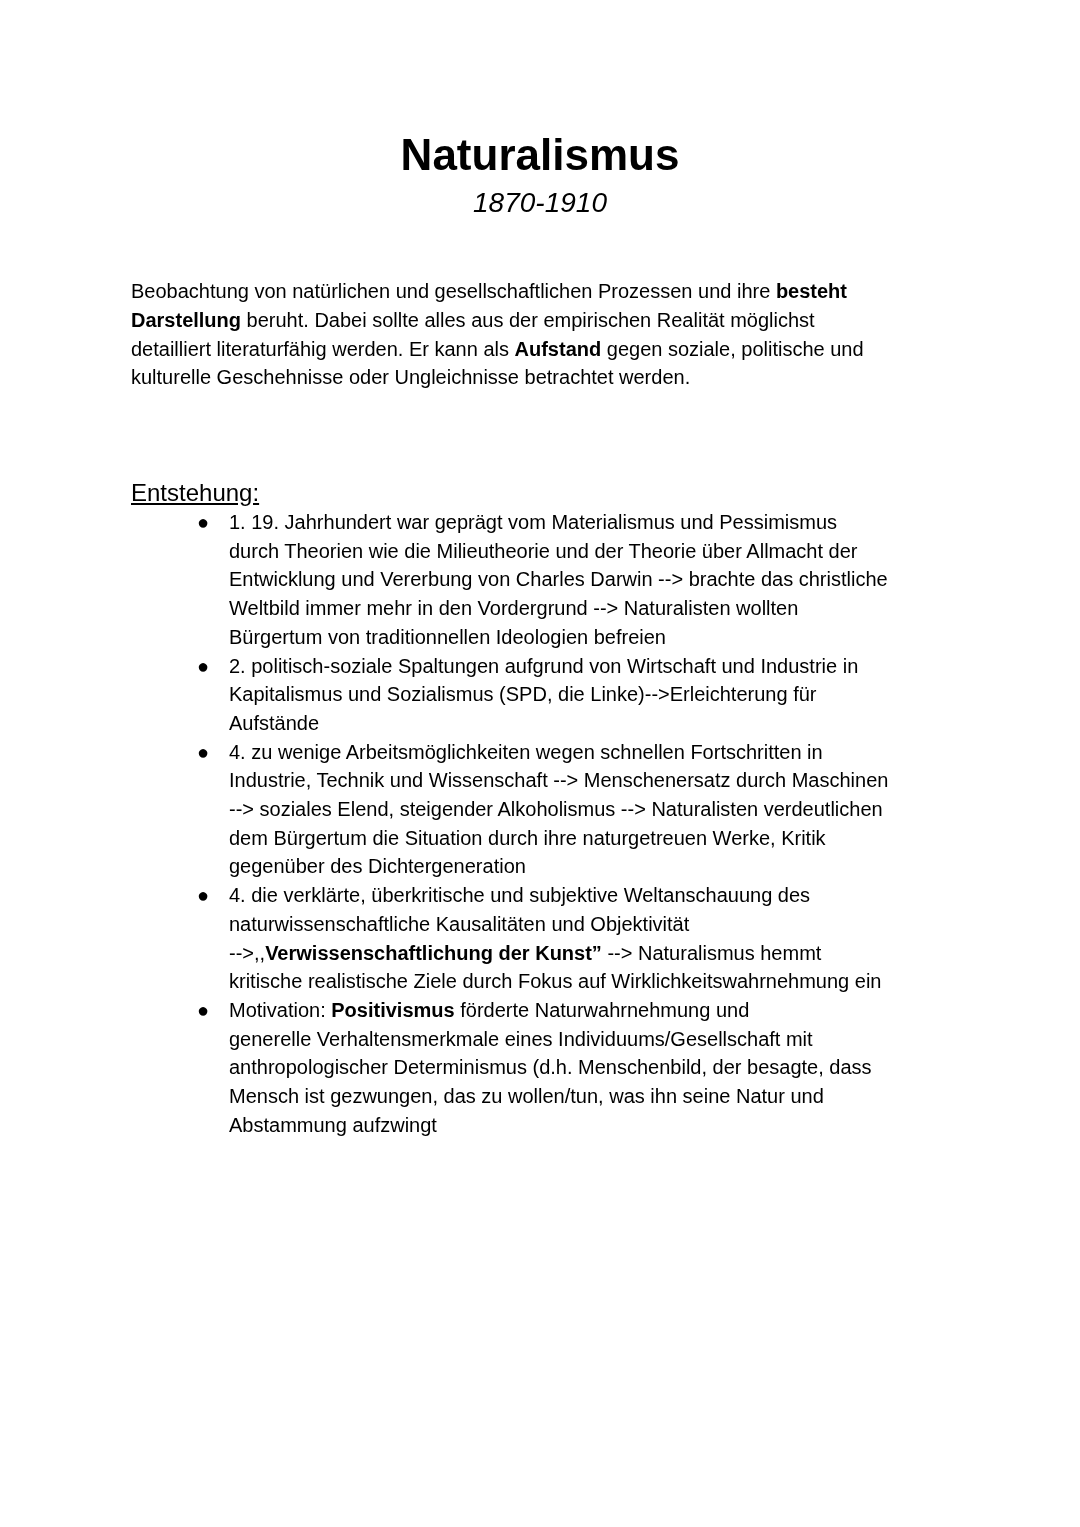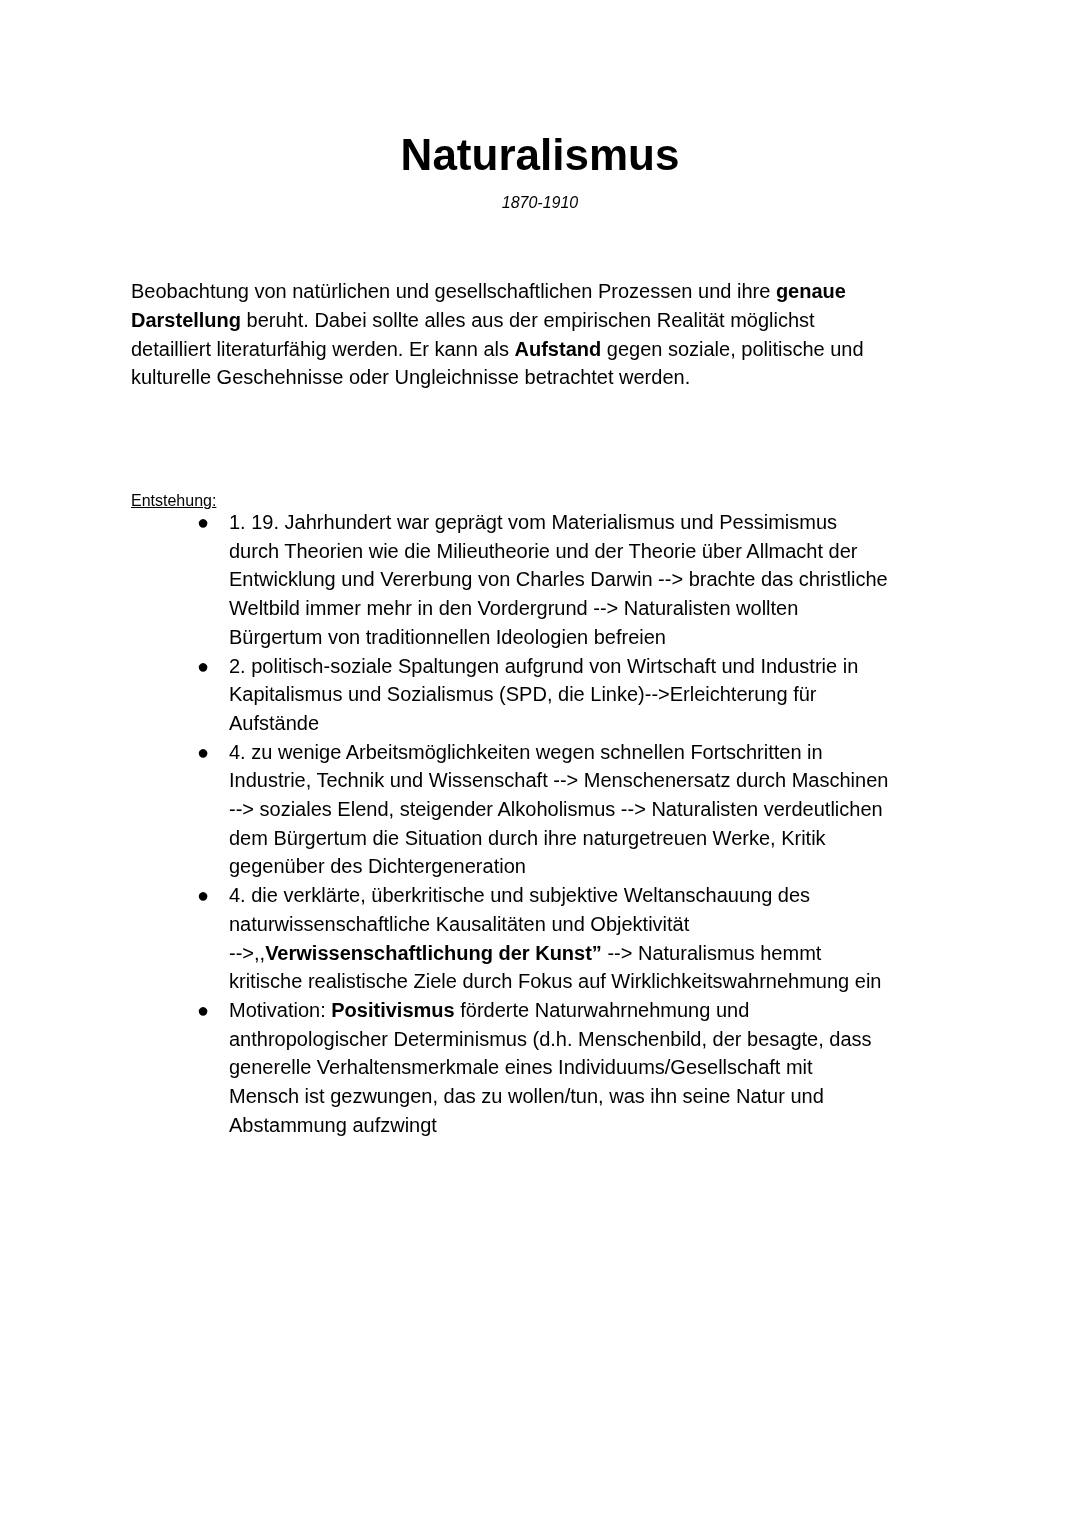--- a/index.html
+++ b/index.html
@@ -1,39 +1,39 @@
 <!DOCTYPE html>
 <html><head>
 <meta charset="utf-8">
 <style>
   html, body { margin: 0; padding: 0; background: #ffffff; }
   body { width: 1080px; height: 1527px; position: relative; overflow: hidden;
          font-family: "Liberation Sans", sans-serif; color: #000; }
   .title { position: absolute; top: 128px; left: 0; width: 1080px; text-align: center;
            font-size: 44px; font-weight: bold; line-height: 54px; }
   .subtitle { position: absolute; top: 188px; left: 0; width: 1080px; text-align: center;
-              font-size: 16px; font-style: italic; line-height: 30px; }
+              font-size: 28px; font-style: italic; line-height: 30px; }
   .para { position: absolute; left: 131px; width: 860px; font-size: 20px; line-height: 28.8px; }
   .def { top: 277px; }
-  .heading-ent { position: absolute; left: 131px; top: 479px; font-size: 16px; line-height: 28.8px; margin-top: 8px; }
+  .heading-ent { position: absolute; left: 131px; top: 479px; font-size: 24px; line-height: 28.8px; }
   .u { text-decoration: underline; }
   .list { position: absolute; left: 0; top: 508px; width: 1080px; }
   .item { position: relative; padding-left: 229px; font-size: 20px; line-height: 28.7px; white-space: nowrap; }
   .bullet { position: absolute; left: 197px; top: 0; font-size: 20px; }
   b { font-weight: bold; }
   .line { display: block; }
 </style>
 </head>
 <body>
 
 <div class="title">Naturalismus</div>
 <div class="subtitle">1870-1910</div>
 
 <div class="para def">
-  <span class="line"><span>Beobachtung von natürlichen und gesellschaftlichen Prozessen und ihre </span><b>genaue</b></span>
+  <span class="line"><span>Beobachtung von natürlichen und gesellschaftlichen Prozessen und ihre </span><b>besteht</b></span>
   <span class="line"><b>Darstellung</b><span> beruht. Dabei sollte alles aus der empirischen Realität möglichst</span></span>
   <span class="line"><span>detailliert literaturfähig werden. Er kann als </span><b>Aufstand</b><span> gegen soziale, politische und</span></span>
   <span class="line"><span>kulturelle Geschehnisse oder Ungleichnisse betrachtet werden.</span></span>
 </div>
 
 <div class="heading-ent u">Entstehung:</div>
 
 <div class="list">
 
   <div class="item">
@@ -65,18 +65,18 @@
     <span class="bullet">●</span>
     <span class="line">4. die verklärte, überkritische und subjektive Weltanschauung des</span>
     <span class="line">naturwissenschaftliche Kausalitäten und Objektivität</span>
     <span class="line"><span>--&gt;,,</span><b>Verwissenschaftlichung der Kunst”</b><span> --&gt; Naturalismus hemmt</span></span>
     <span class="line">kritische realistische Ziele durch Fokus auf Wirklichkeitswahrnehmung ein</span>
   </div>
 
   <div class="item">
     <span class="bullet">●</span>
     <span class="line"><span>Motivation: </span><b>Positivismus</b><span> förderte Naturwahrnehmung und</span></span>
+    <span class="line">generelle Verhaltensmerkmale eines Individuums/Gesellschaft mit</span>
     <span class="line">anthropologischer Determinismus (d.h. Menschenbild, der besagte, dass</span>
-    <span class="line">generelle Verhaltensmerkmale eines Individuums/Gesellschaft mit</span>
     <span class="line">Mensch ist gezwungen, das zu wollen/tun, was ihn seine Natur und</span>
     <span class="line">Abstammung aufzwingt</span>
   </div>
 </div>
 
 </body></html>

